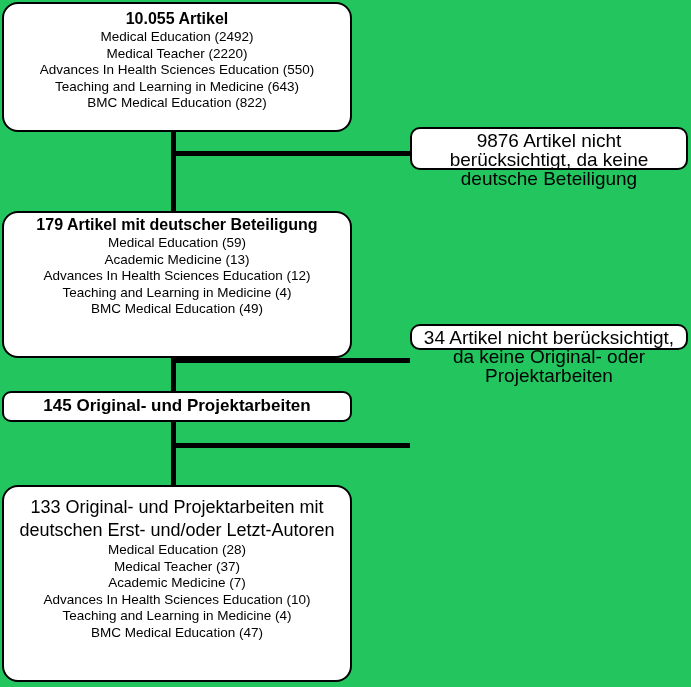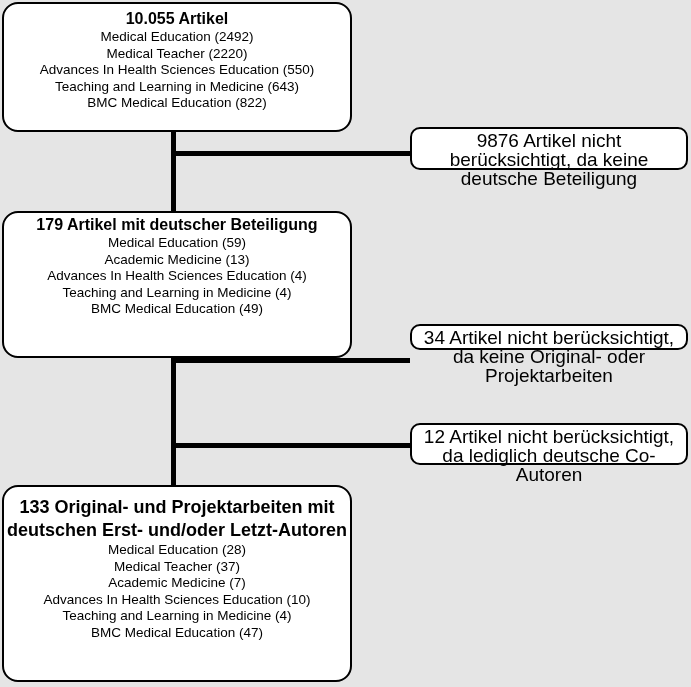--- a/index.html
+++ b/index.html
@@ -5,21 +5,21 @@
   * { margin: 0; padding: 0; box-sizing: border-box; }
   html, body { background: #ffffff; }
   body {
     font-family: "Liberation Sans", sans-serif;
     color: #000000;
   }
   .canvas {
     position: relative;
     width: 691px;
     height: 687px;
-    background: #e5e5e5;
+    background: #22c55e;
     overflow: hidden;
   }
   
   .line {
     position: absolute;
     background: #000000;
     z-index: 1;
   }
   
   .fbox {
@@ -41,21 +41,21 @@
     font-size: 19px;
     line-height: 19px;
     padding: 2px 6px 0 6px;
   }
   .box-title {
     font-weight: bold;
     font-size: 16px;
     line-height: 20px;
   }
   .box-title-large {
-    font-weight: bold;
+    font-weight: normal;
     font-size: 18px;
     line-height: 23px;
     padding: 0 2px;
   }
   .journal-list { list-style: none; }
   .journal-list li {
     font-size: 13.5px;
     line-height: 16.5px;
   }
   #box-total      { top: 2px;   height: 130px; padding-top: 5px; }
@@ -94,34 +94,34 @@
 
   <div class="fbox side-box" id="excl-1">
     <span>9876 Artikel nicht berücksichtigt, da keine deutsche Beteiligung</span>
   </div>
 
   <div class="fbox main-box" id="box-german">
     <div class="box-title">179 Artikel mit deutscher Beteiligung</div>
     <ul class="journal-list">
       <li>Medical Education (59)</li>
       <li>Academic Medicine (13)</li>
-      <li>Advances In Health Sciences Education (4)</li>
+      <li>Advances In Health Sciences Education (12)</li>
       <li>Teaching and Learning in Medicine (4)</li>
       <li>BMC Medical Education (49)</li>
     </ul>
   </div>
 
   <div class="fbox side-box" id="excl-2">
     <span>34 Artikel nicht berücksichtigt, da keine Original- oder Projektarbeiten</span>
   </div>
 
+  <div class="fbox main-box" id="box-original">
+    <div class="box-title">145 Original- und Projektarbeiten</div>
+  </div>
 
-  <div class="fbox side-box" id="excl-3">
-    <span>12 Artikel nicht berücksichtigt, da lediglich deutsche Co-Autoren</span>
-  </div>
 
   <div class="fbox main-box" id="box-authors">
     <div class="box-title-large">133 Original- und Projektarbeiten mit deutschen Erst- und/oder Letzt-Autoren</div>
     <ul class="journal-list">
       <li>Medical Education (28)</li>
       <li>Medical Teacher (37)</li>
       <li>Academic Medicine (7)</li>
       <li>Advances In Health Sciences Education (10)</li>
       <li>Teaching and Learning in Medicine (4)</li>
       <li>BMC Medical Education (47)</li>

